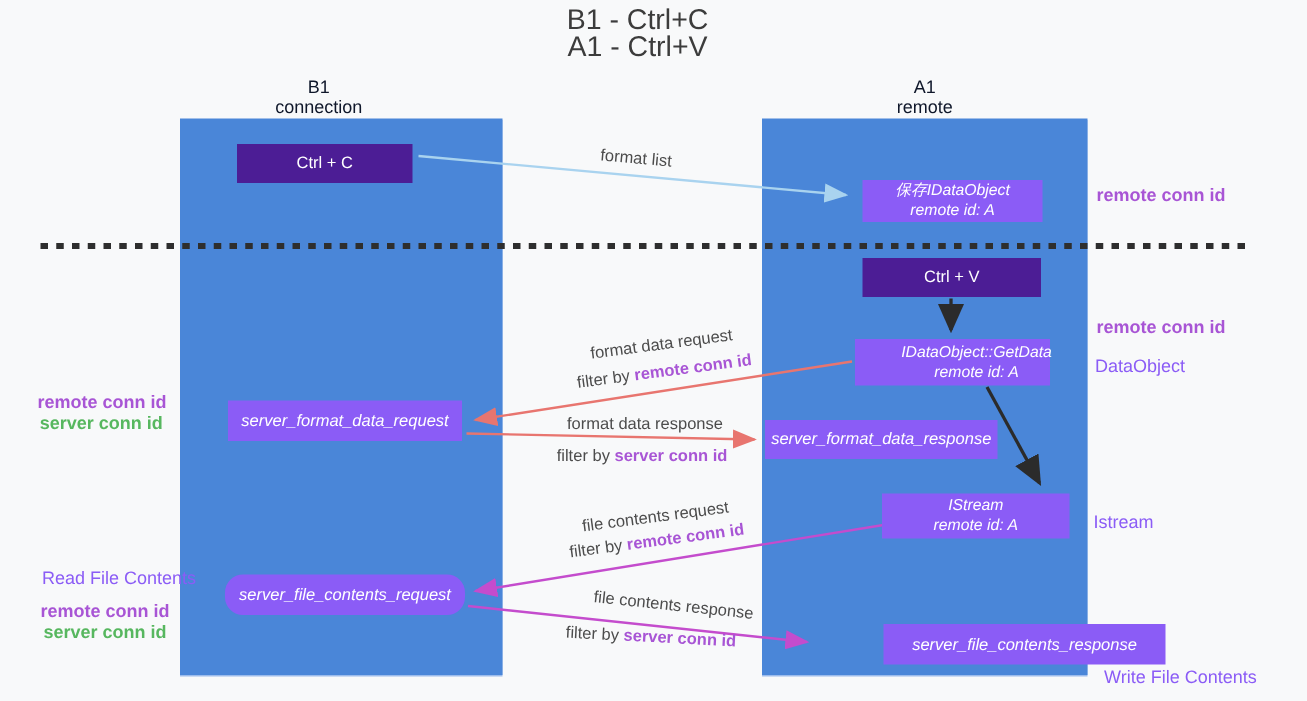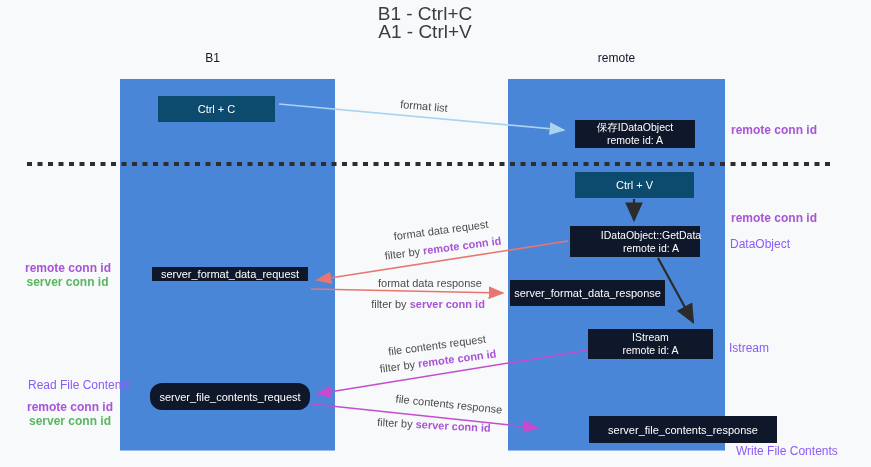--- a/index.html
+++ b/index.html
@@ -14,22 +14,22 @@
   .title{
     text-align:center;font-size:19px;line-height:18px;color:#3c3c3c;
   }
   .lane-header{
     text-align:center;font-size:12px;line-height:13px;color:#0f172a;
   }
   .node{
     display:flex;flex-direction:column;align-items:center;justify-content:center;
     color:#ffffff;text-align:center;box-sizing:border-box;
   }
-  .node.green{background:#0c4a6e;font-size:11px;}
-  .node.orange{background:#0f172a;font-size:11px;}
+  .node.green{background:#4c1d95;font-size:11px;}
+  .node.orange{background:#8b5cf6;font-size:11px;font-style:italic;}
   .node .l2{font-size:10.5px;line-height:13px;}
   .node .l1{font-size:10.5px;line-height:13px;}
   .node.single{font-size:11px;}
   .elabel{
     white-space:nowrap;font-size:11px;color:#4c4c4c;
     transform:translate(-50%,-50%);
   }
   .purple{color:#a855d5;font-weight:bold;}
   .greentxt{color:#57b75f;font-weight:bold;}
   .sidelabel{font-size:12px;color:#8b5cf6;white-space:nowrap;}
@@ -43,22 +43,24 @@
 
 <div id="canvas">
 
   <div class="abs title lbl" style="left:335px;top:5px;width:180px;">
     <div>B1 - Ctrl+C</div>
     <div>A1 - Ctrl+V</div>
   </div>
 
   <div class="abs lane-header lbl" style="left:105px;top:52px;width:215px;">
     <div>B1</div>
+    <div>connection</div>
   </div>
   <div class="abs lane-header lbl" style="left:508px;top:52px;width:217px;">
+    <div>A1</div>
     <div>remote</div>
   </div>
 
   <div class="abs lane" style="left:120px;top:79px;width:215px;height:371px;"></div>
   <div class="abs lane" style="left:508px;top:79px;width:217px;height:371px;"></div>
 
   <svg width="871" height="467">
     <defs>
       <marker id="mBlue" markerWidth="10" markerHeight="8" refX="9" refY="4" orient="auto">
         <path d="M0,0 L10,4 L0,8 z" fill="#a9d3ef"></path>
@@ -94,21 +96,21 @@
 
   <div class="abs node green single" style="left:575px;top:172px;width:119px;height:26px;">
     <div>Ctrl + V</div>
   </div>
 
   <div class="abs node orange" style="left:570px;top:226px;width:130px;height:31px;padding-left:32px;">
     <div class="l1">IDataObject::GetData</div>
     <div class="l2">remote id: A</div>
   </div>
 
-  <div class="abs node orange single" style="left:152px;top:267px;width:156px;height:14px;text-align:right;">
+  <div class="abs node orange single" style="left:152px;top:267px;width:156px;height:27px;text-align:right;">
     <div>server_format_data_request</div>
   </div>
 
   <div class="abs node orange single" style="left:510px;top:280px;width:155px;height:26px;">
     <div>server_format_data_response</div>
   </div>
 
   <div class="abs node orange" style="left:588px;top:329px;width:125px;height:30px;">
     <div class="l1">IStream</div>
     <div class="l2">remote id: A</div>

